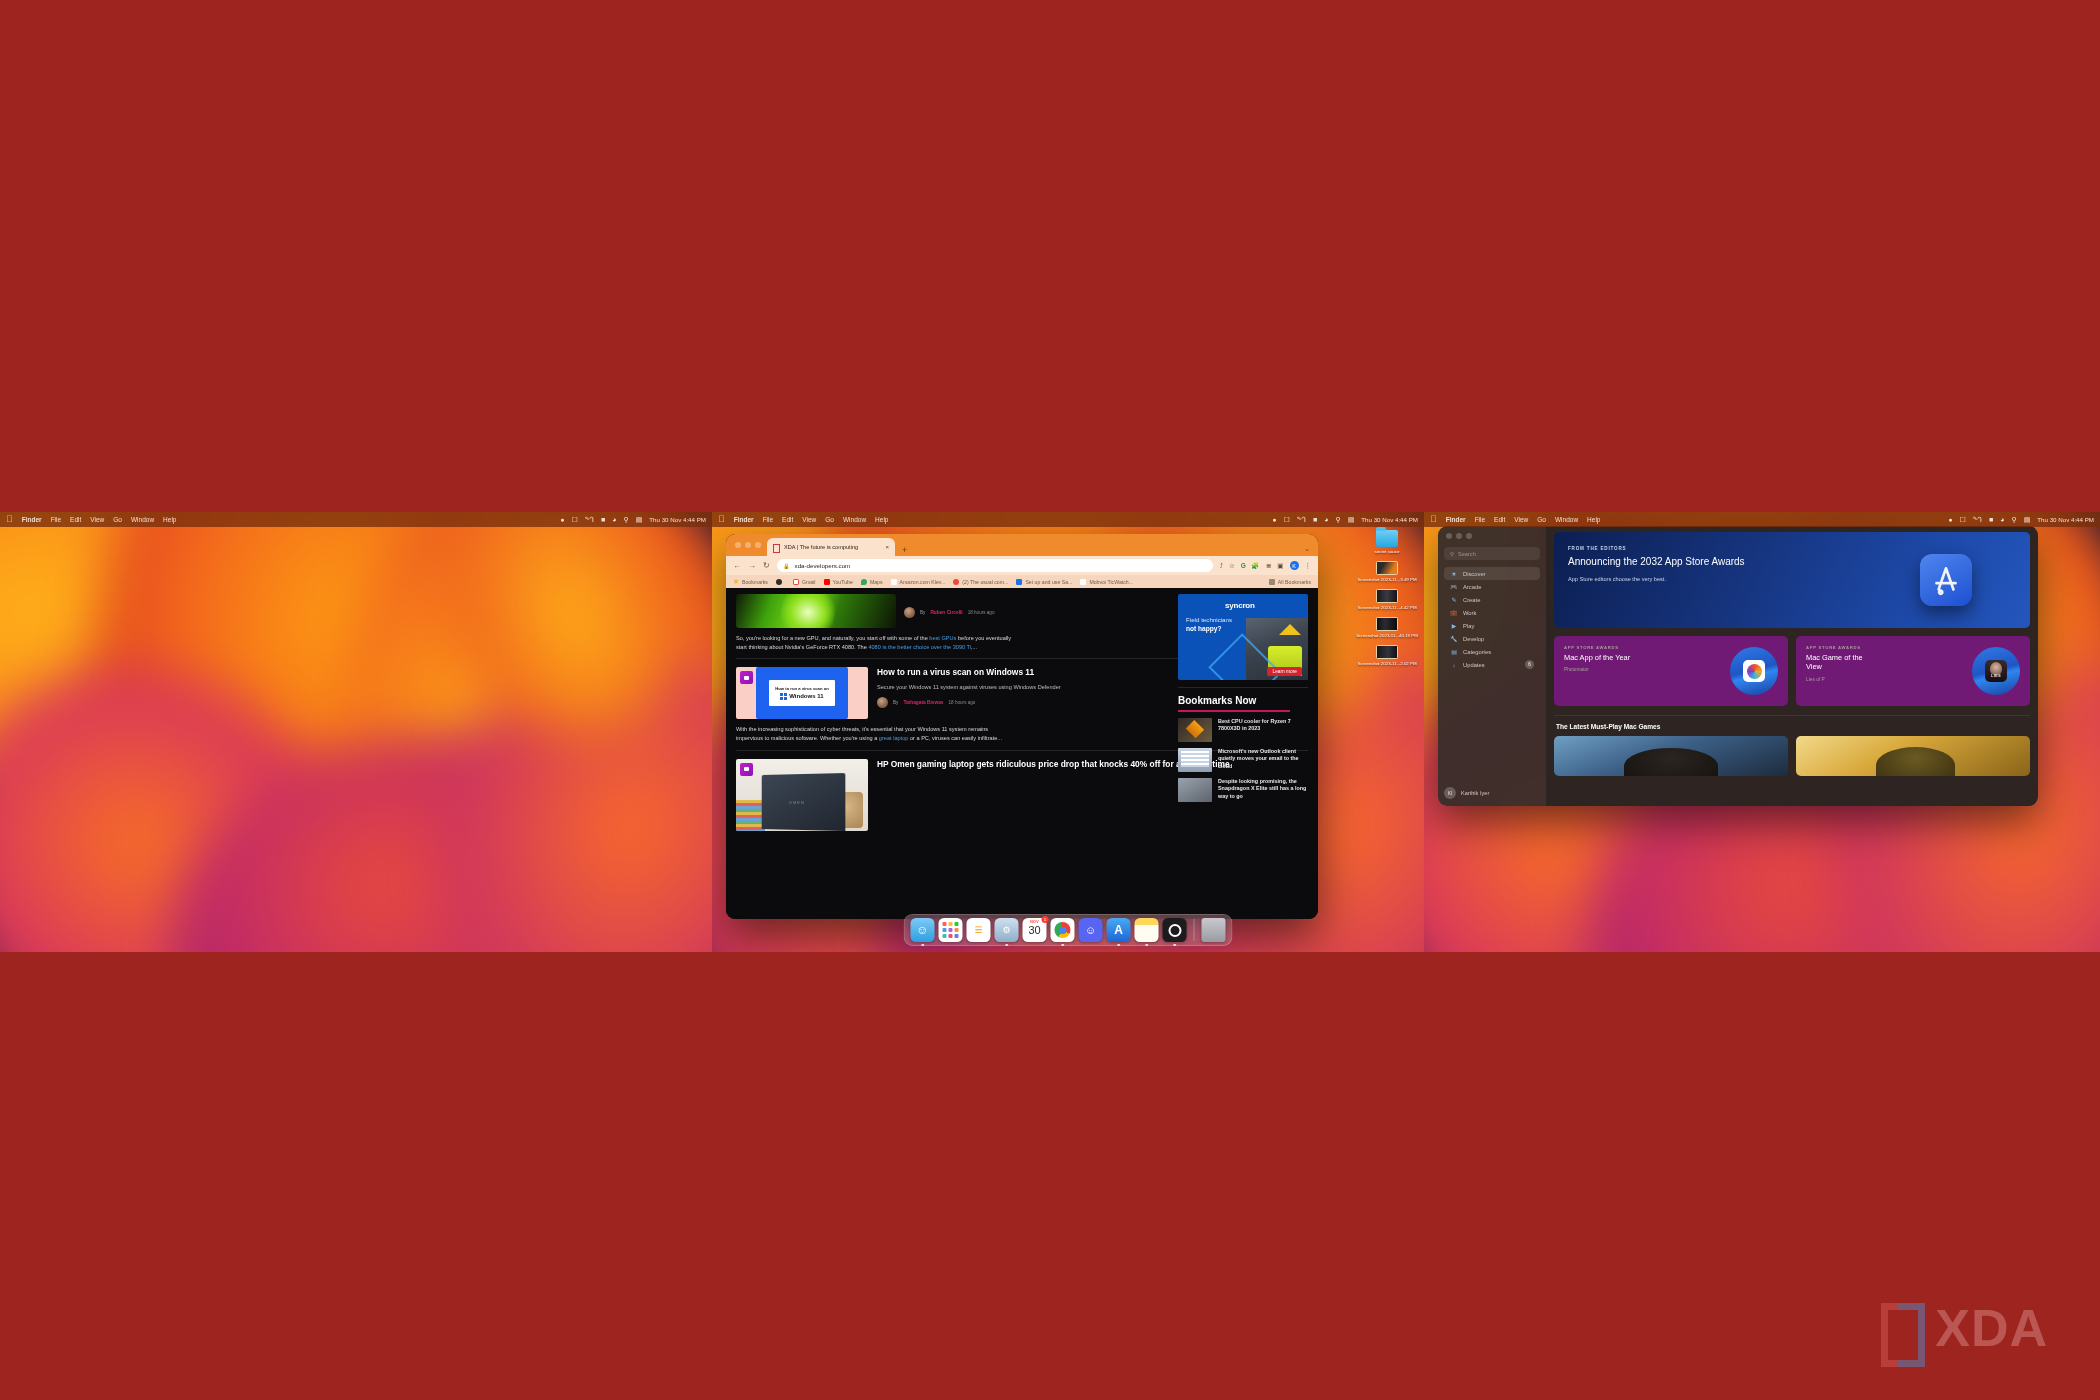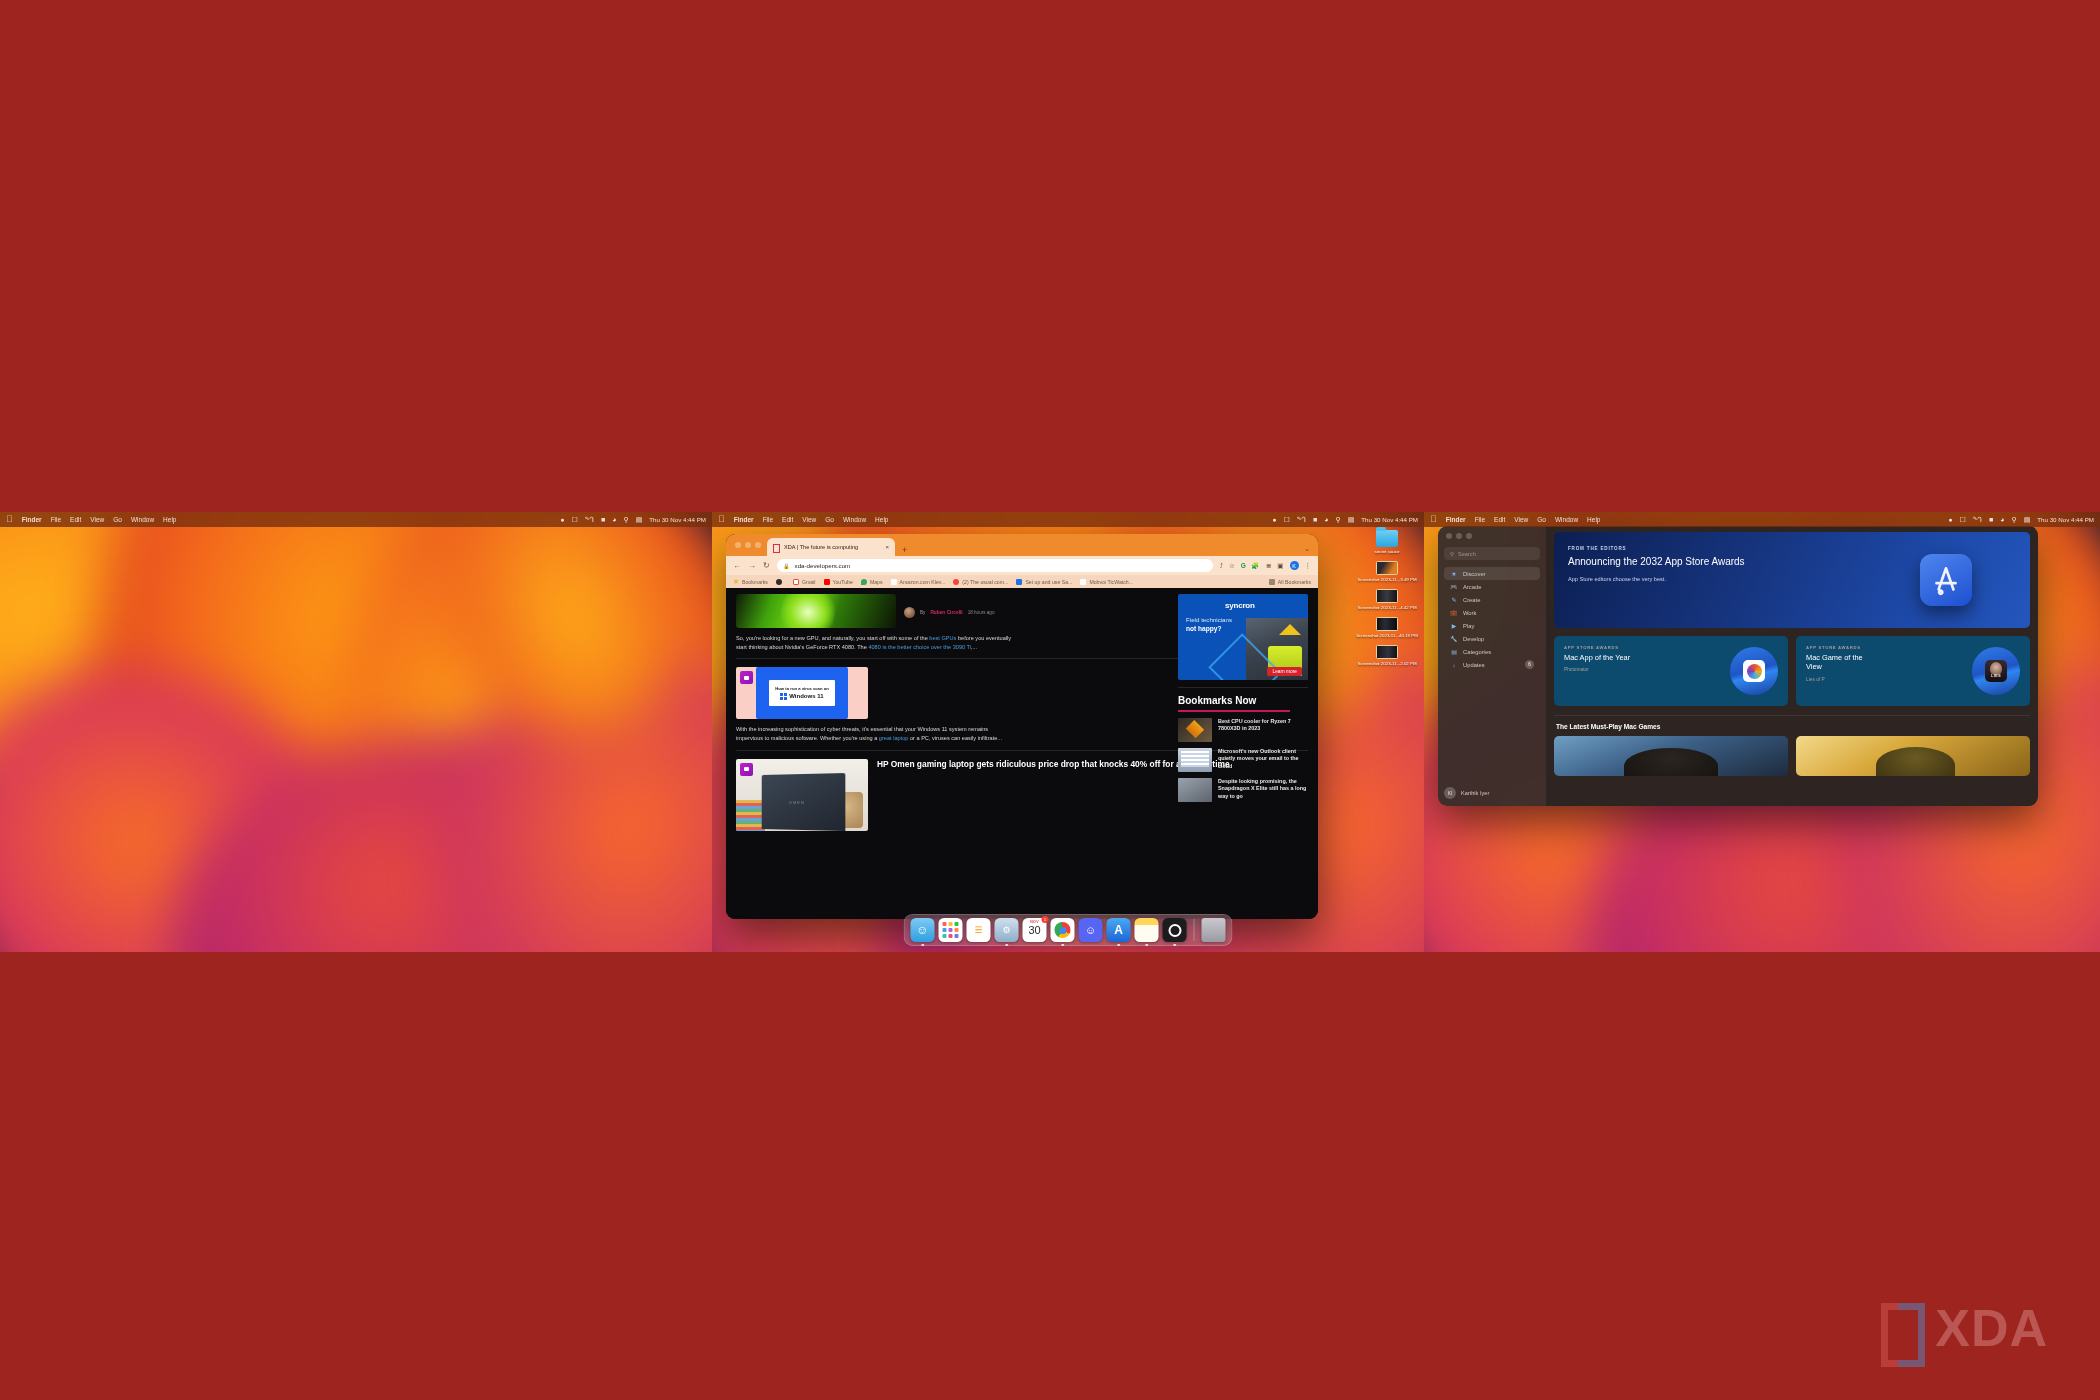--- a/index.html
+++ b/index.html
@@ -288,21 +288,21 @@
   .hero-title { font-size: 10px; color: #fff; line-height: 1.28; padding: 5px 0 0 14px; }
   .hero-sub { font-size: 5.6px; color: #c9d6ee; padding: 7px 0 0 14px; }
   .hero-icon { position: absolute; right: 58px; top: 50%; transform: translateY(-50%);
     width: 52px; height: 52px; border-radius: 12px;
     background: linear-gradient(150deg,#4f86ef,#1d4fd0);
     display: flex; align-items: center; justify-content: center;
     box-shadow: 0 8px 18px rgba(0,0,0,.45); }
   .hero-icon svg { width: 34px; height: 34px; }
 
   .as-cards { display: flex; gap: 8px; margin: 8px 8px 0 8px; }
-  .as-card { flex: 1; height: 70px; background: #0c4a6e; border-radius: 5px;
+  .as-card { flex: 1; height: 70px; background: #701a75; border-radius: 5px;
     position: relative; overflow: hidden; }
   .ac-kicker { font-size: 4.2px; color: #a99e9a; letter-spacing: .7px; font-weight: bold; padding: 9px 0 0 10px; }
   .ac-title { font-size: 7.4px; color: #fff; line-height: 1.25; padding: 3px 0 0 10px; max-width: 80px; }
   .ac-sub { font-size: 4.8px; color: #a99e9a; padding: 5px 0 0 10px; }
   .ac-orb { position: absolute; right: 10px; top: 50%; transform: translateY(-50%);
     width: 48px; height: 48px; border-radius: 50%;
     background: linear-gradient(165deg,#2f7ce8 0%,#1f55c4 48%,#2e86f0 58%,#1a3f9e 100%);
     display: flex; align-items: center; justify-content: center; }
   .ac-app { width: 22px; height: 22px; border-radius: 5px; }
   .photomator { background: #fff; display: flex; align-items: center; justify-content: center; }
@@ -508,20 +508,30 @@
                         <i></i>
                         <i></i>
                         <i></i>
                         <i></i>
                       </span>
                     <span>Windows 11</span>
                   </span>
                 </div>
               </div>
             </div>
+            <div class="card-body">
+              <div class="card-title">How to run a virus scan on Windows 11</div>
+              <div class="card-desc">Secure your Windows 11 system against viruses using Windows Defender</div>
+              <div class="card-by">
+                <span class="avatar-sm"></span>
+                <span class="by-label">By</span>
+                <span class="by-name">Tathagata Biswas</span>
+                <span class="by-time">18 hours ago</span>
+              </div>
+            </div>
           </div>
 
           <p class="art-para" style="max-width:300px"><span>With the increasing sophistication of cyber threats, it's essential that your Windows 11 system remains impervious to malicious software. Whether you're using a </span><span class="lnk">great laptop</span><span> or a PC, viruses can easily infiltrate...</span></p>
 
           <div class="hr"></div>
 
           <div class="card">
             <div class="card-img">
               <div class="laptop-art">
                 <div class="card-badge">

